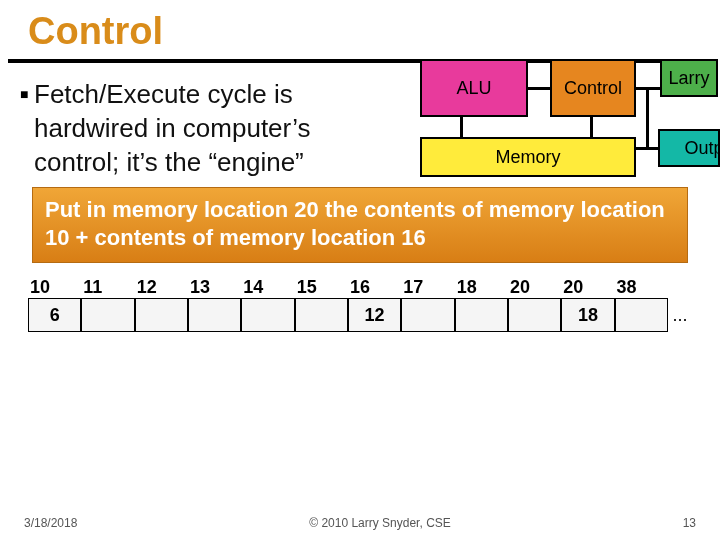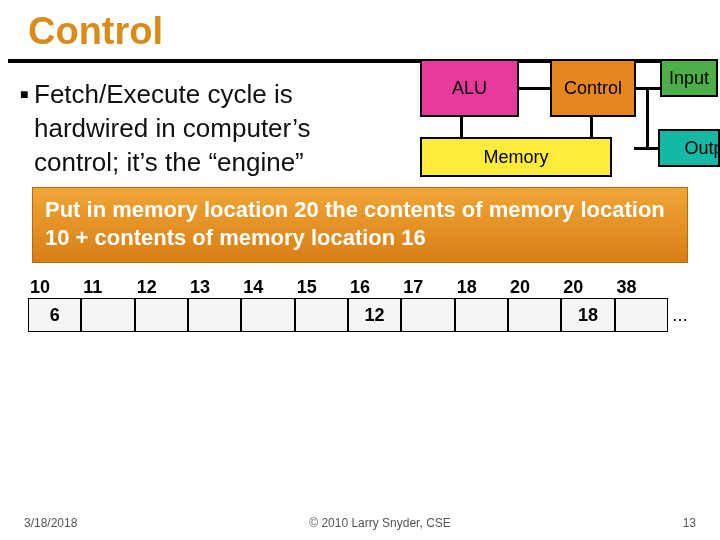--- a/index.html
+++ b/index.html
@@ -50,25 +50,25 @@
   .d-line { position: absolute; background: #000; }
   .d-box {
     position: absolute;
     border: 2px solid #000;
     text-align: center;
     font-size: 18px;
     display: flex;
     align-items: center;
     justify-content: center;
   }
-  .d-alu     { left: 40px;  top: 0;   width: 99px;  height: 58px; background: #e83a9c; text-align: center; }
+  .d-alu     { left: 40px;  top: 0;   width: 108px;  height: 58px; background: #e83a9c; text-align: center; }
   .d-control { left: 170px; top: 0;   width: 86px;  height: 58px; background: #e6861f; }
   .d-input   { left: 280px; top: 0;   width: 58px;  height: 38px; background: #4daf4a; }
   .d-output  { left: 278px; top: 70px; width: 62px; height: 38px; background: #14b8a6; padding-left: 45px; }
-  .d-memory  { left: 40px;  top: 78px; width: 192px; height: 40px; background: #ffeb3b; }
+  .d-memory  { left: 40px;  top: 78px; width: 216px; height: 40px; background: #ffeb3b; }
   .instr {
     text-align: center;
     font-size: 22px;
     line-height: 30px;
     margin-top: 36px;
   }
   .explain {
     margin: 8px 14px 0 14px;
     background: linear-gradient(#f0a637, #d87e15);
     border: 1px solid #b56b12;
@@ -136,21 +136,21 @@
 
     <div class="d-line" style="left:128px; top:28px; width:44px; height:3px;"></div>
     <div class="d-line" style="left:254px; top:28px; width:28px; height:3px;"></div>
     <div class="d-line" style="left:266px; top:28px; width:3px; height:62px;"></div>
     <div class="d-line" style="left:254px; top:88px; width:26px; height:3px;"></div>
     <div class="d-line" style="left:80px; top:56px; width:3px; height:24px;"></div>
     <div class="d-line" style="left:210px; top:56px; width:3px; height:24px;"></div>
 
     <div class="d-box d-alu">ALU</div>
     <div class="d-box d-control">Control</div>
-    <div class="d-box d-input">Input</div>
+    <div class="d-box d-input">Larry</div>
     <div class="d-box d-output">Output</div>
     <div class="d-box d-memory">Memory</div>
   </div>
 
 
   <div class="explain">Put in memory location 20 the contents of memory location 10 + contents of memory location 16</div>
 
   <div class="mem-area">
     <div class="mem-labels" id="mem-labels">
         <div class="mem-label">10</div>

